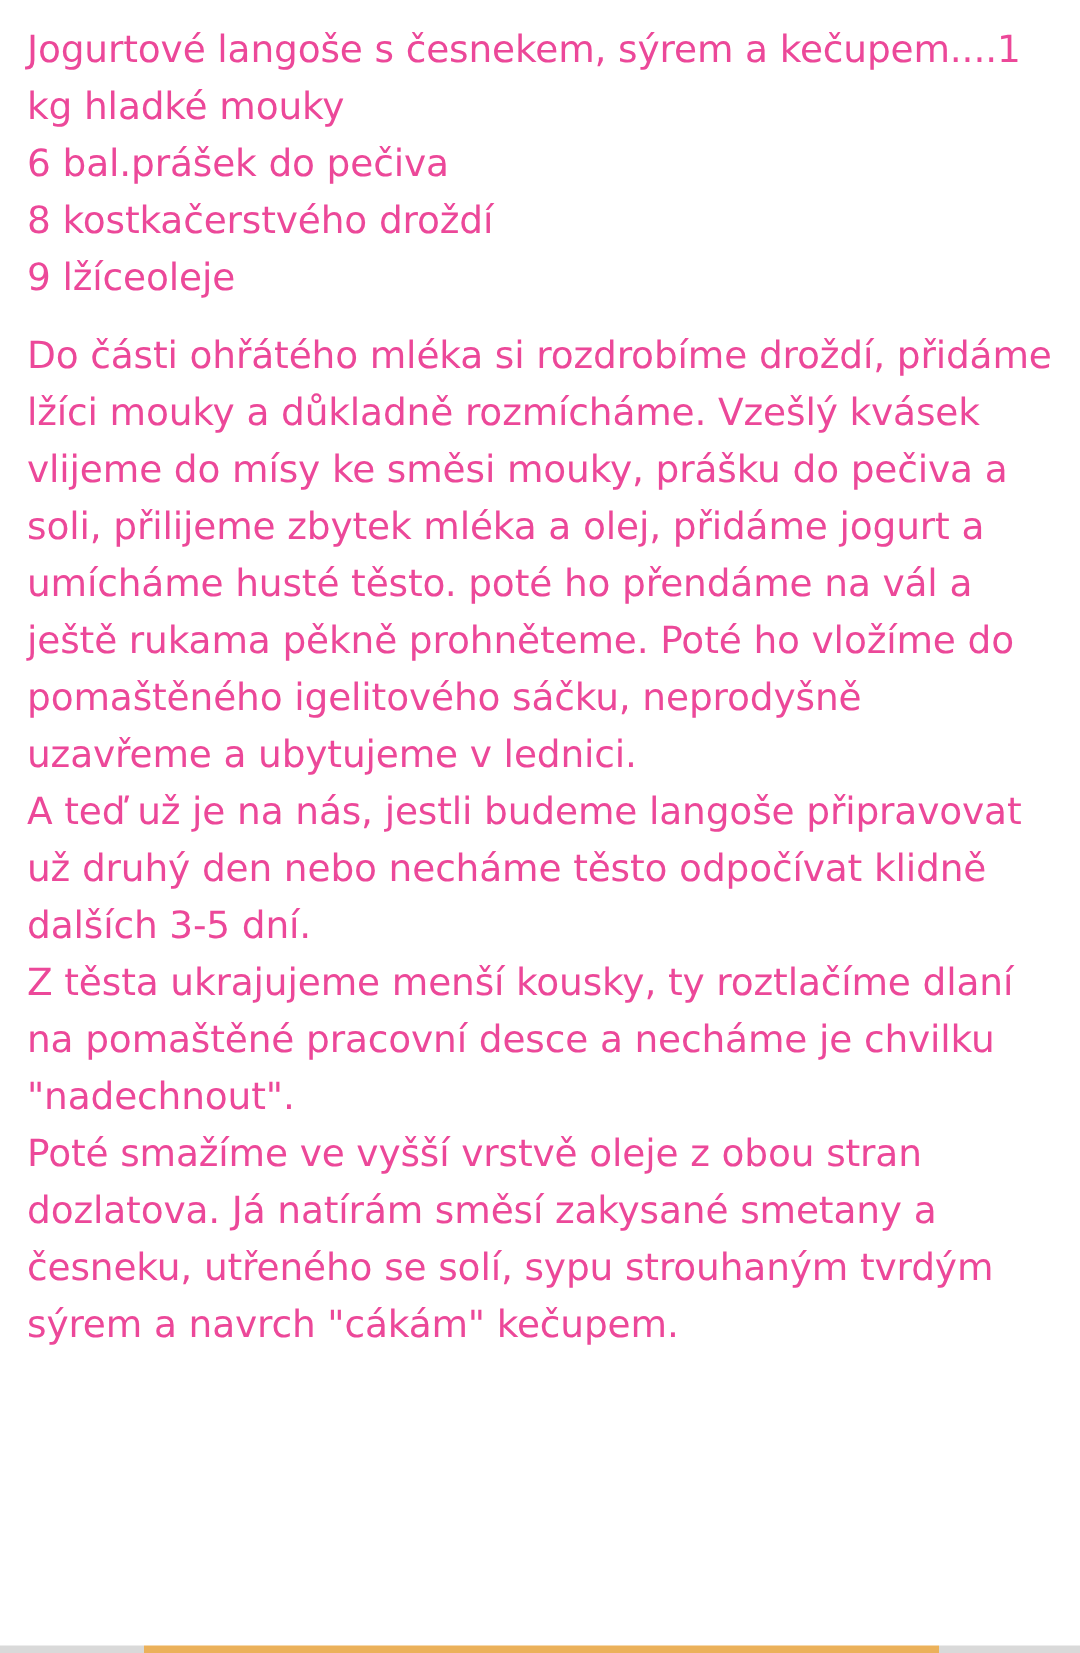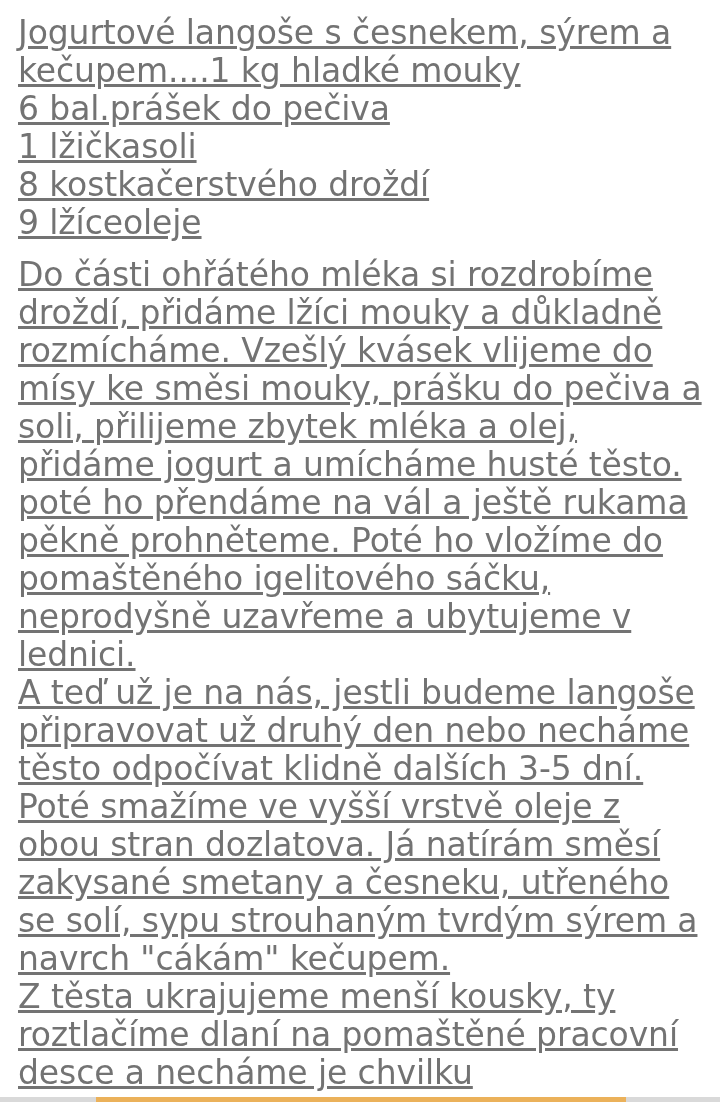--- a/index.html
+++ b/index.html
@@ -20,26 +20,25 @@
     height: 1102px;
     box-sizing: border-box;
     padding: 14px 16px 0 18px;
     position: relative;
   }
   .block {
     margin: 0;
   }
   .block p {
     margin: 0;
-    font-size: 33px;
+    font-size: 25px;
     line-height: 38px;
     letter-spacing: -0.1px;
-    color: #737373;
+    color: #ec4899;
     word-wrap: break-word;
-    text-decoration: underline;
   }
   .ingredients {
     margin-bottom: 14px;
   }
   .method p {
     margin: 0;
   }
   .bottom-bar {
     position: absolute;
     left: 0;
@@ -76,30 +75,29 @@
   }
 </style>
 </head>
 <body>
 
 <div class="page">
 
   <div class="block ingredients">
     <p>Jogurtové langoše s česnekem, sýrem a kečupem....1 kg hladké mouky</p>
     <p>6 bal.prášek do pečiva</p>
-    <p>1 lžičkasoli</p>
     <p>8 kostkačerstvého droždí</p>
     <p>9 lžíceoleje</p>
   </div>
 
   <div class="block method">
     <p>Do části ohřátého mléka si rozdrobíme droždí, přidáme lžíci mouky a důkladně rozmícháme. Vzešlý kvásek vlijeme do mísy ke směsi mouky, prášku do pečiva a soli, přilijeme zbytek mléka a olej, přidáme jogurt a umícháme husté těsto. poté ho přendáme na vál a ještě rukama pěkně prohněteme. Poté ho vložíme do pomaštěného igelitového sáčku, neprodyšně uzavřeme a ubytujeme v lednici.</p>
     <p>A teď už je na nás, jestli budeme langoše připravovat už druhý den nebo necháme těsto odpočívat klidně dalších 3-5 dní.</p>
+    <p>Z těsta ukrajujeme menší kousky, ty roztlačíme dlaní na pomaštěné pracovní desce a necháme je chvilku "nadechnout".</p>
     <p>Poté smažíme ve vyšší vrstvě oleje z obou stran dozlatova. Já natírám směsí zakysané smetany a česneku, utřeného se solí, sypu strouhaným tvrdým sýrem a navrch "cákám" kečupem.</p>
-    <p>Z těsta ukrajujeme menší kousky, ty roztlačíme dlaní na pomaštěné pracovní desce a necháme je chvilku "nadechnout".</p>
   </div>
 
   <div class="bottom-bar">
     <div class="accent2"></div>
     <div class="accent"></div>
     <div class="accent3"></div>
   </div>
 
 </div>
 

